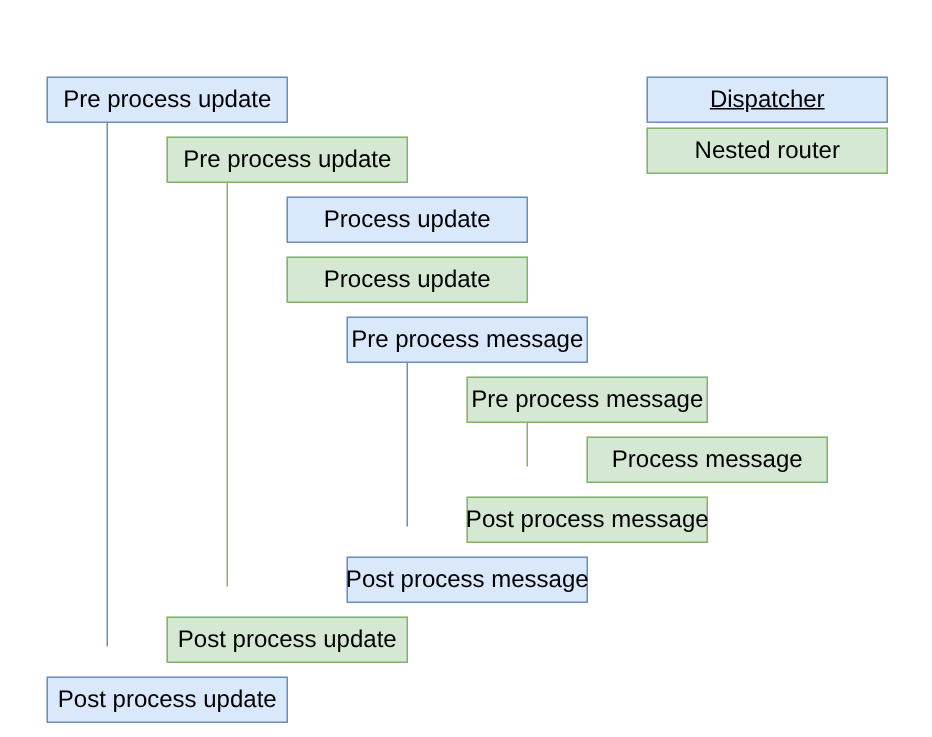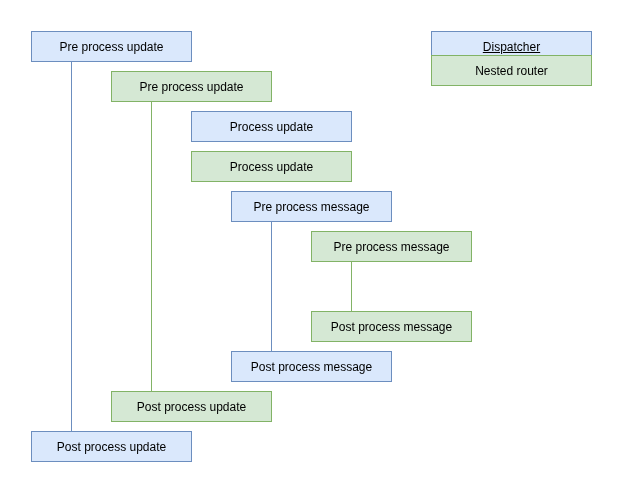--- a/index.html
+++ b/index.html
@@ -16,25 +16,26 @@
     overflow: hidden;
   }
   .node {
     position: absolute;
     width: 161px;
     height: 31px;
     box-sizing: border-box;
     display: flex;
     align-items: center;
     justify-content: center;
-    font-size: 12px;
+    font-size: 16px;
     line-height: 1;
     color: #000000;
     text-align: center;
     white-space: nowrap;
+    margin-top: 20px;
   }
   .node.blue {
     background: var(--blue-fill, #dae8fc);
     border: 1px solid var(--blue-stroke, #6c8ebf);
   }
   .node.green {
     background: var(--green-fill, #d5e8d4);
     border: 1px solid var(--green-stroke, #82b366);
   }
   .edge {
@@ -53,21 +54,22 @@
   <div class="edge green" style="left:151px; top:101px; height:290px;"></div>
   <div class="edge blue" style="left:271px; top:221px; height:130px;"></div>
   <div class="edge green" style="left:351px; top:261px; height:50px;"></div>
 
   <div class="node blue" style="left:31px;  top:31px;">Pre process update</div>
   <div class="node green" style="left:111px; top:71px;">Pre process update</div>
   <div class="node blue" style="left:191px; top:111px;">Process update</div>
   <div class="node green" style="left:191px; top:151px;">Process update</div>
   <div class="node blue" style="left:231px; top:191px;">Pre process message</div>
   <div class="node green" style="left:311px; top:231px;">Pre process message</div>
+  <div class="node green" style="left:391px; top:271px;">Process message</div>
   <div class="node green" style="left:311px; top:311px;">Post process message</div>
   <div class="node blue" style="left:231px; top:351px;">Post process message</div>
   <div class="node green" style="left:111px; top:391px;">Post process update</div>
   <div class="node blue" style="left:31px;  top:431px;">Post process update</div>
 
   <div class="node blue" style="left:431px; top:31px;text-decoration:underline;">Dispatcher</div>
-  <div class="node green" style="left:431px; top:55px;">Nested router</div>
+  <div class="node green" style="left:431px; top:65px;">Nested router</div>
 
 </div>
 
 </body></html>

